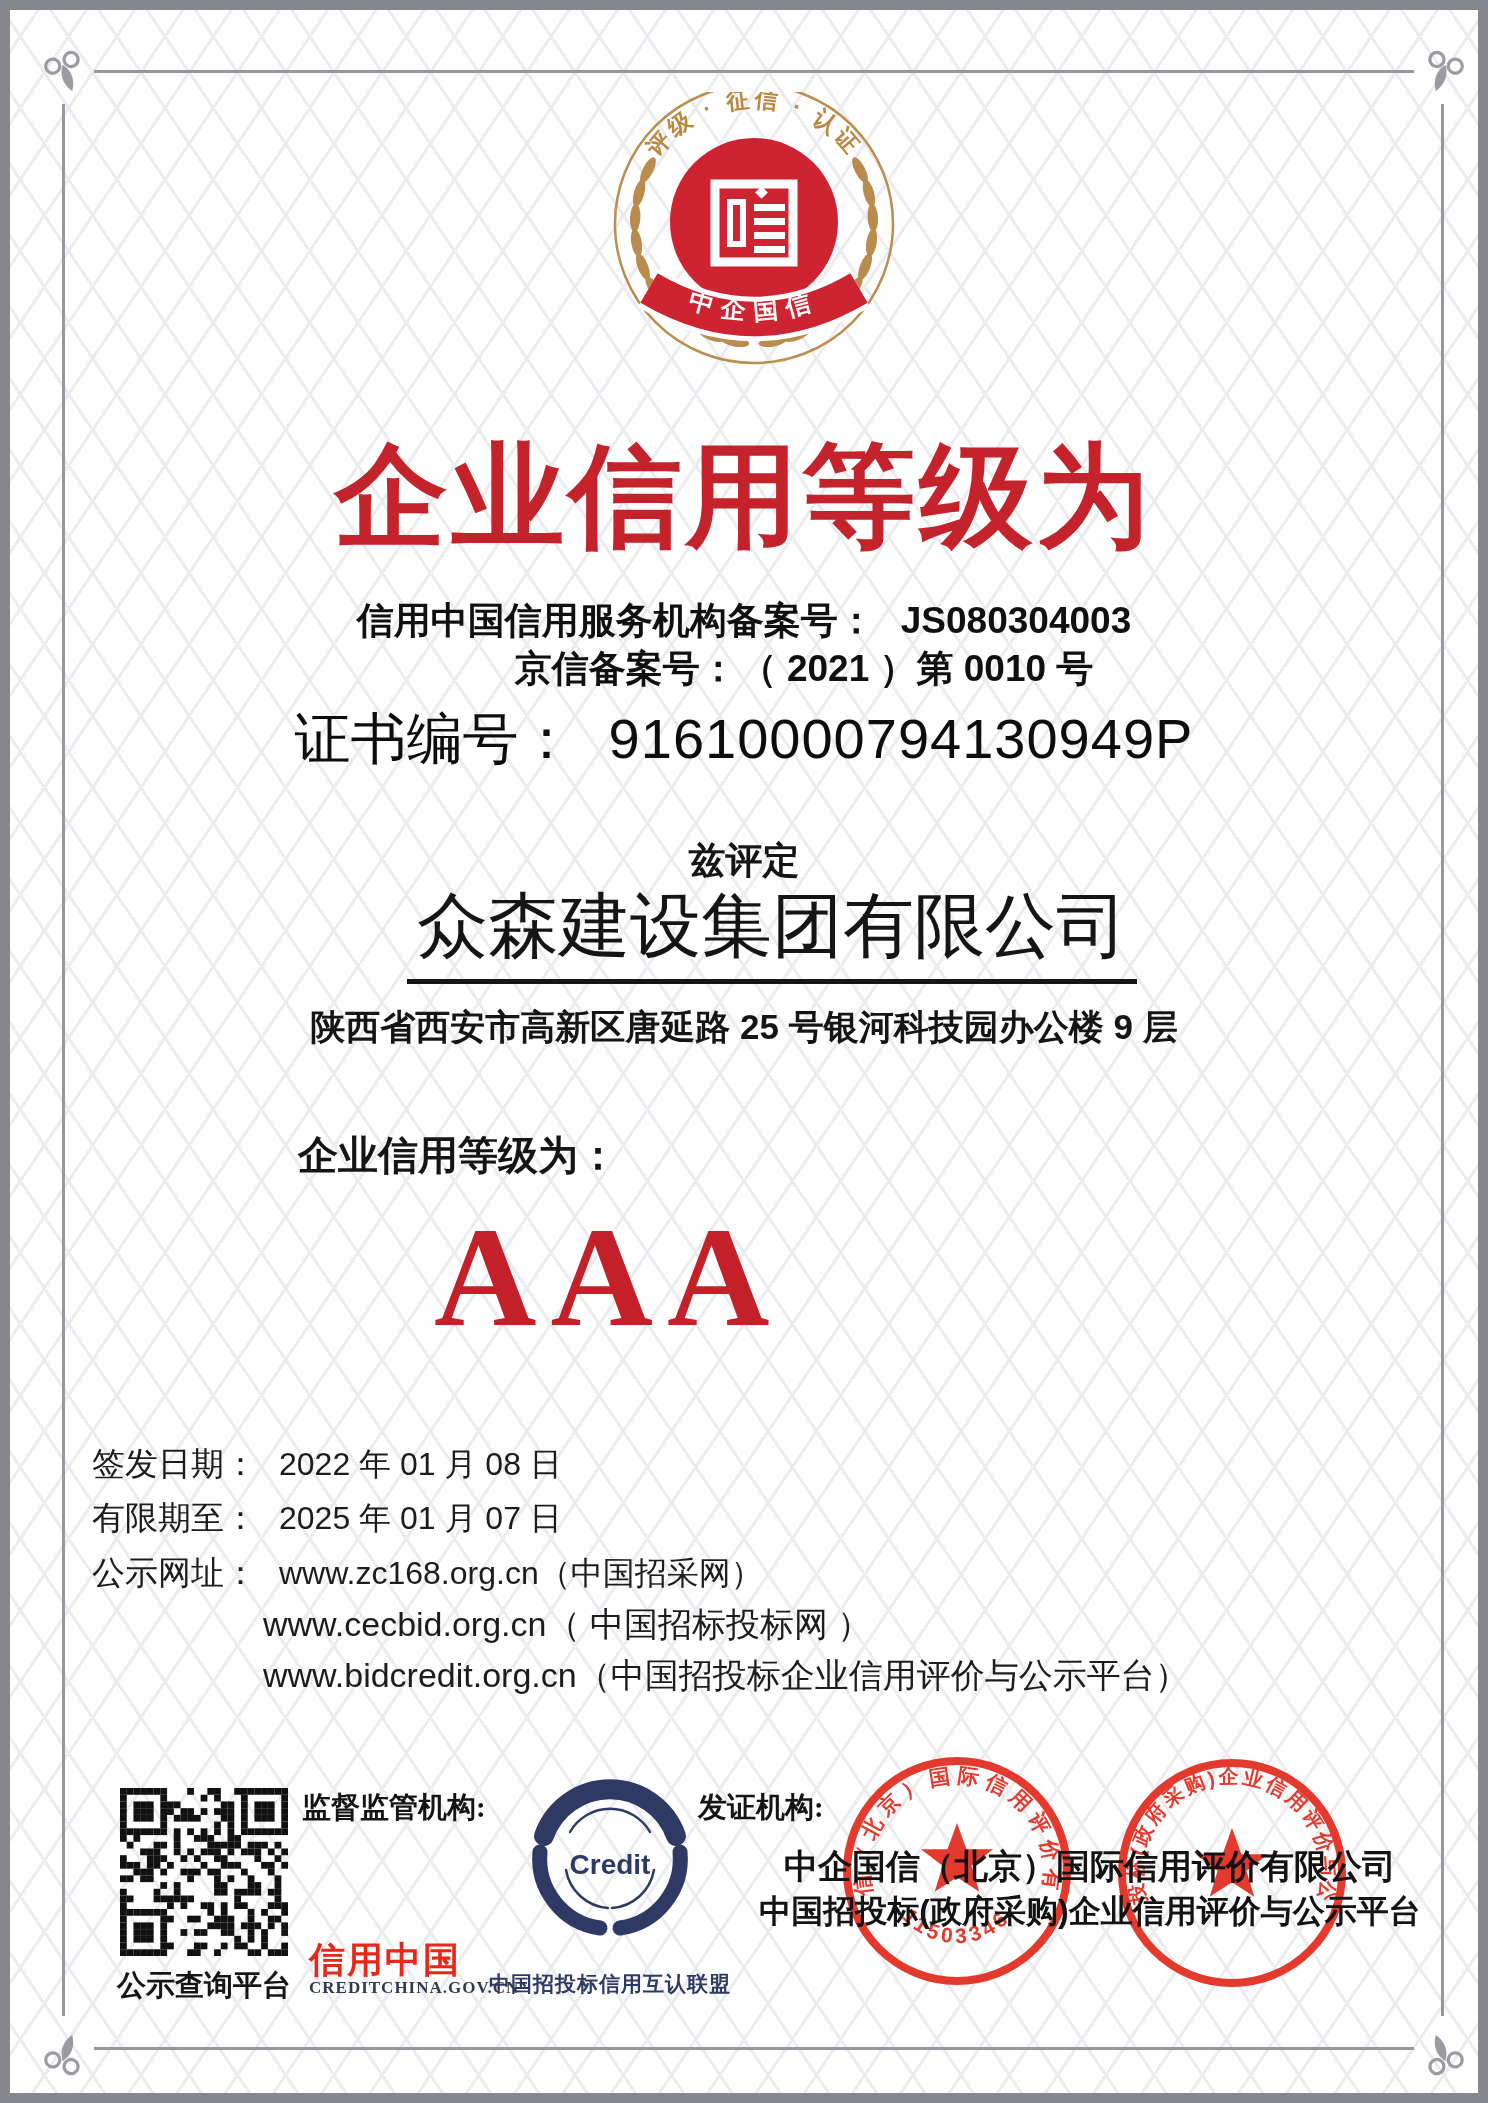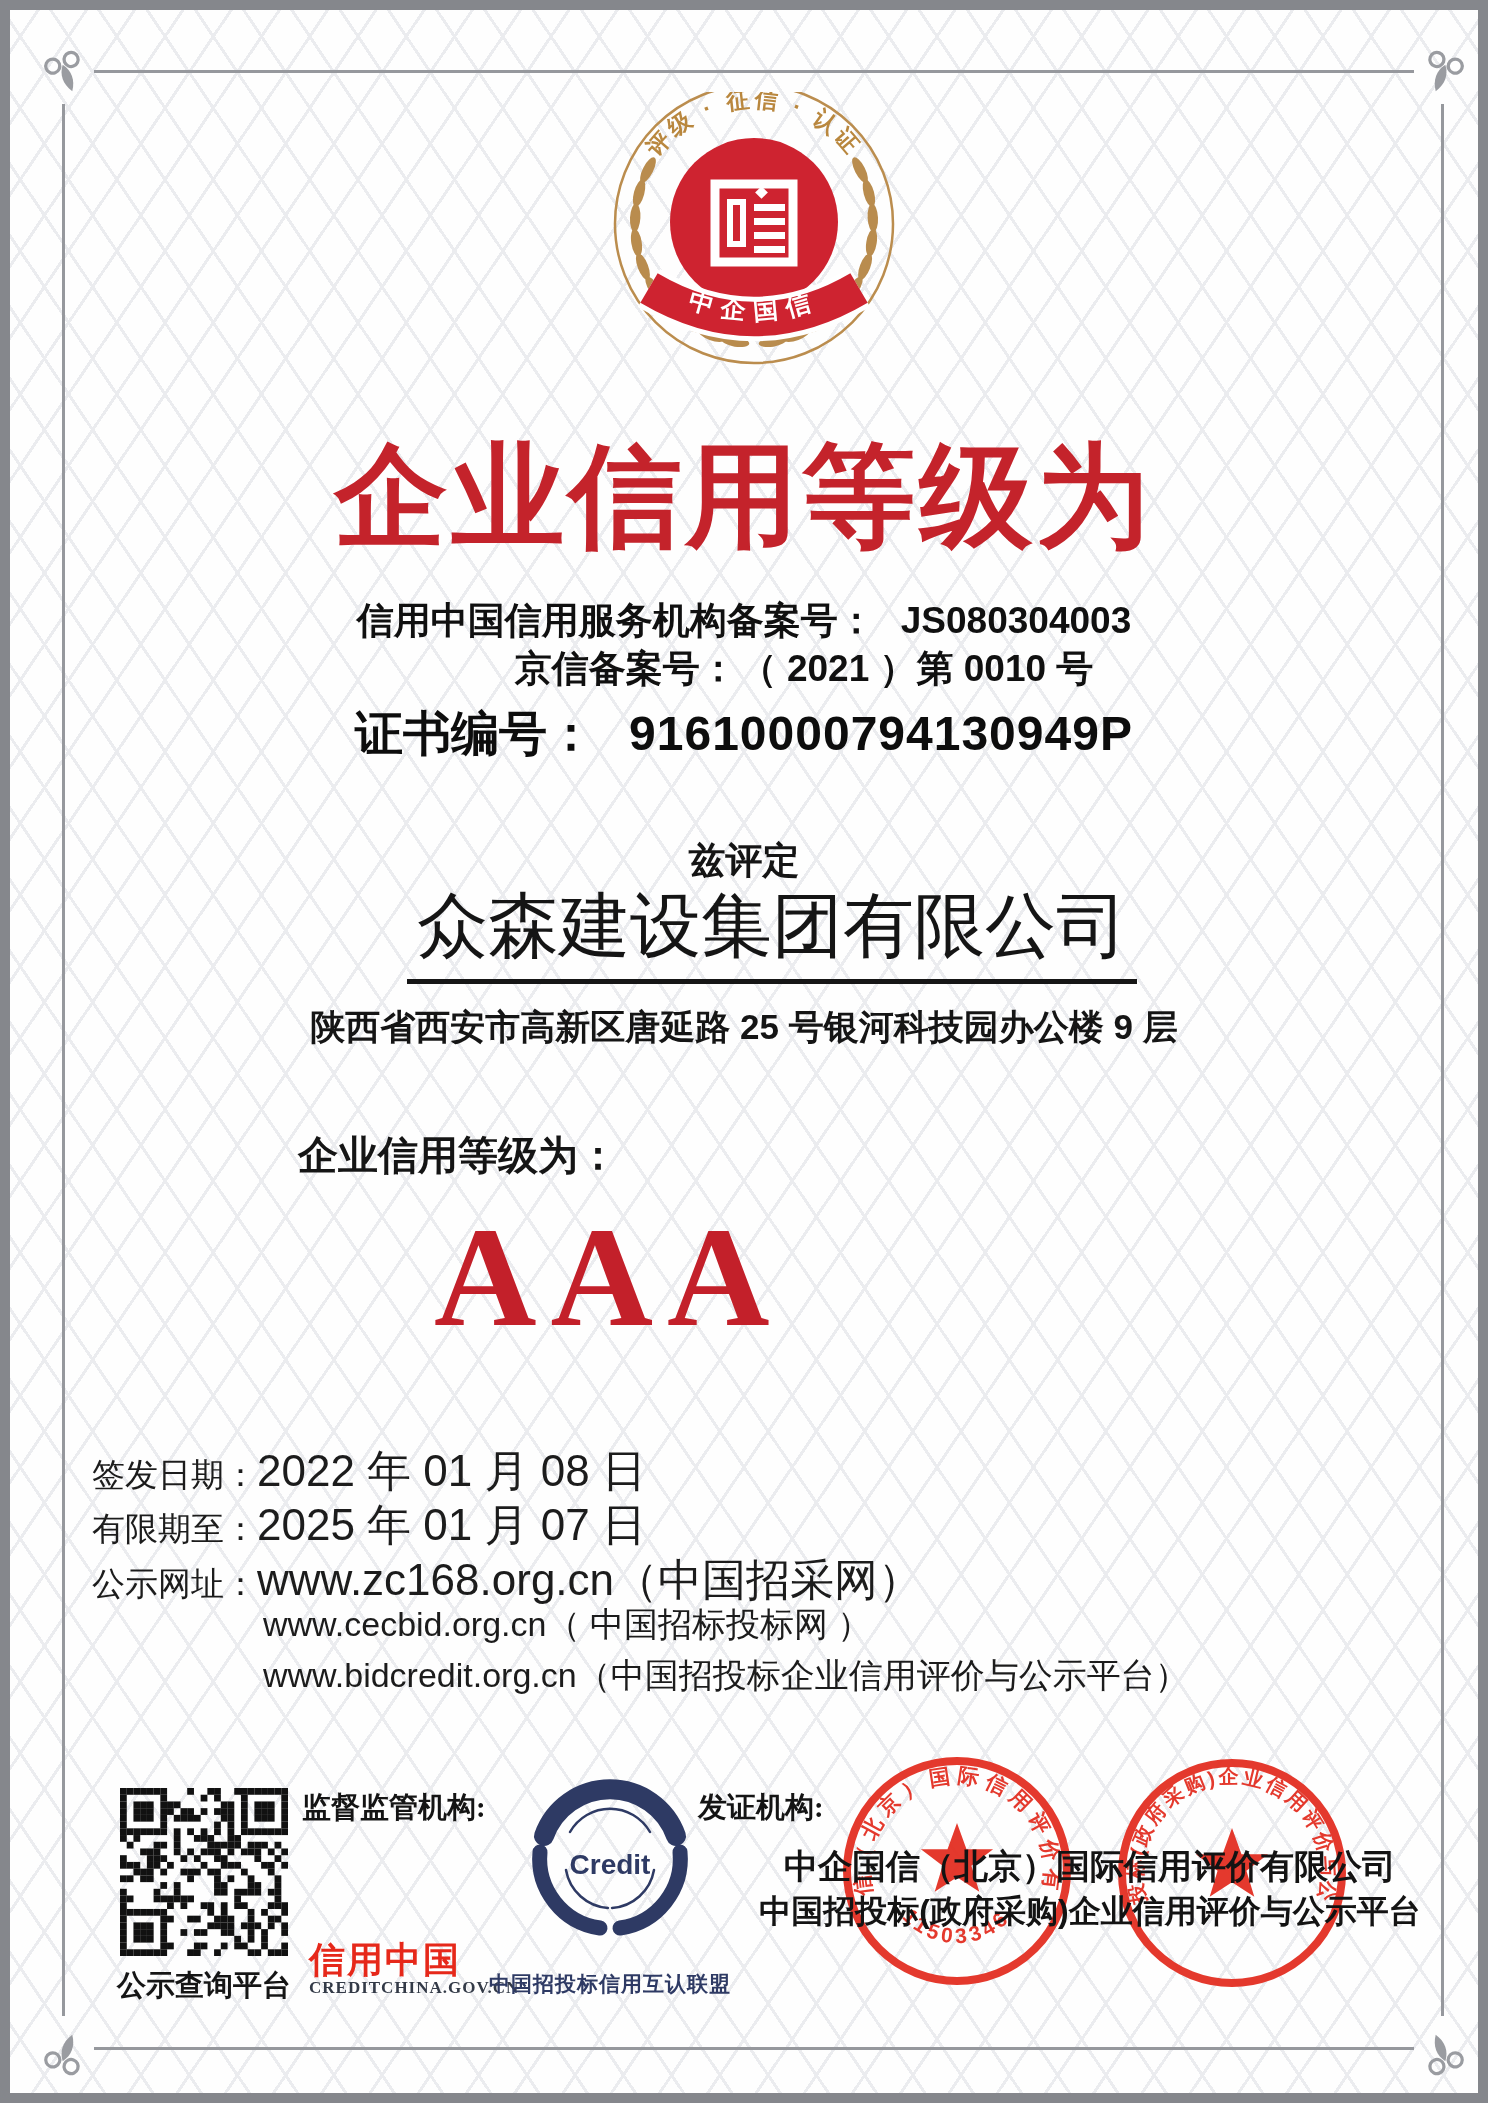--- a/index.html
+++ b/index.html
@@ -12,31 +12,31 @@
       repeating-linear-gradient(-56deg,transparent 0 37px,#ebecef 37px 40px);
     font-family:"Liberation Sans",sans-serif;color:#151515;
   }
   .abs{position:absolute;}
   .frame-line{position:absolute;background:#96989d;}
   .orn{position:absolute;width:46px;height:52px;}
   .center{left:0;width:100%;text-align:center;}
   .title{font-size:113px;font-weight:900;letter-spacing:4px;color:#c4232b;line-height:1;}
   .reg{font-size:37px;font-weight:600;color:#101010;}
   .reg .val{margin-left:26px;}
-  .certno{font-size:48px;font-weight:700;color:#0d0d0d;}
+  .certno{font-size:56px;font-weight:400;color:#0d0d0d;}
   .certno .val{margin-left:34px;letter-spacing:1px;}
   .intro{font-size:37px;font-weight:800;}
   .company{font-size:71px;font-weight:400;line-height:1;margin-left:28px;}
   .company span{display:inline-block;border-bottom:5px solid #161616;padding:0 10px 18px;}
   .address{font-size:35px;font-weight:800;}
   .grade-label{font-size:40px;font-weight:800;}
   .grade{font-family:"Liberation Serif",serif;font-size:142px;font-weight:700;
          color:#c3202a;letter-spacing:14px;line-height:1;}
   .drow{font-size:33px;color:#1c1c1c;}
-  .drow .val{font-size:44px;}
+  .drow .val{margin-left:22px;font-size:32px;}
   .url{font-size:34px;color:#1c1c1c;}
   .qr-caption{font-size:29px;font-weight:700;}
   .flabel{font-family:"Liberation Serif",serif;font-size:29px;font-weight:600;color:#141414;}
   .cchina{font-size:36px;font-weight:700;color:#e6281a;letter-spacing:2px;}
   .cchina-url{font-family:"Liberation Serif",serif;font-size:17px;font-weight:700;color:#333a47;letter-spacing:1px;}
   .alliance{font-size:21px;font-weight:800;color:#2e3a64;letter-spacing:1px;}
   .issuer-line{font-weight:900;color:#131313;text-align:center;line-height:1.1;}
   .il1{font-size:34px;}
   .il2{font-size:32px;}
 </style>

